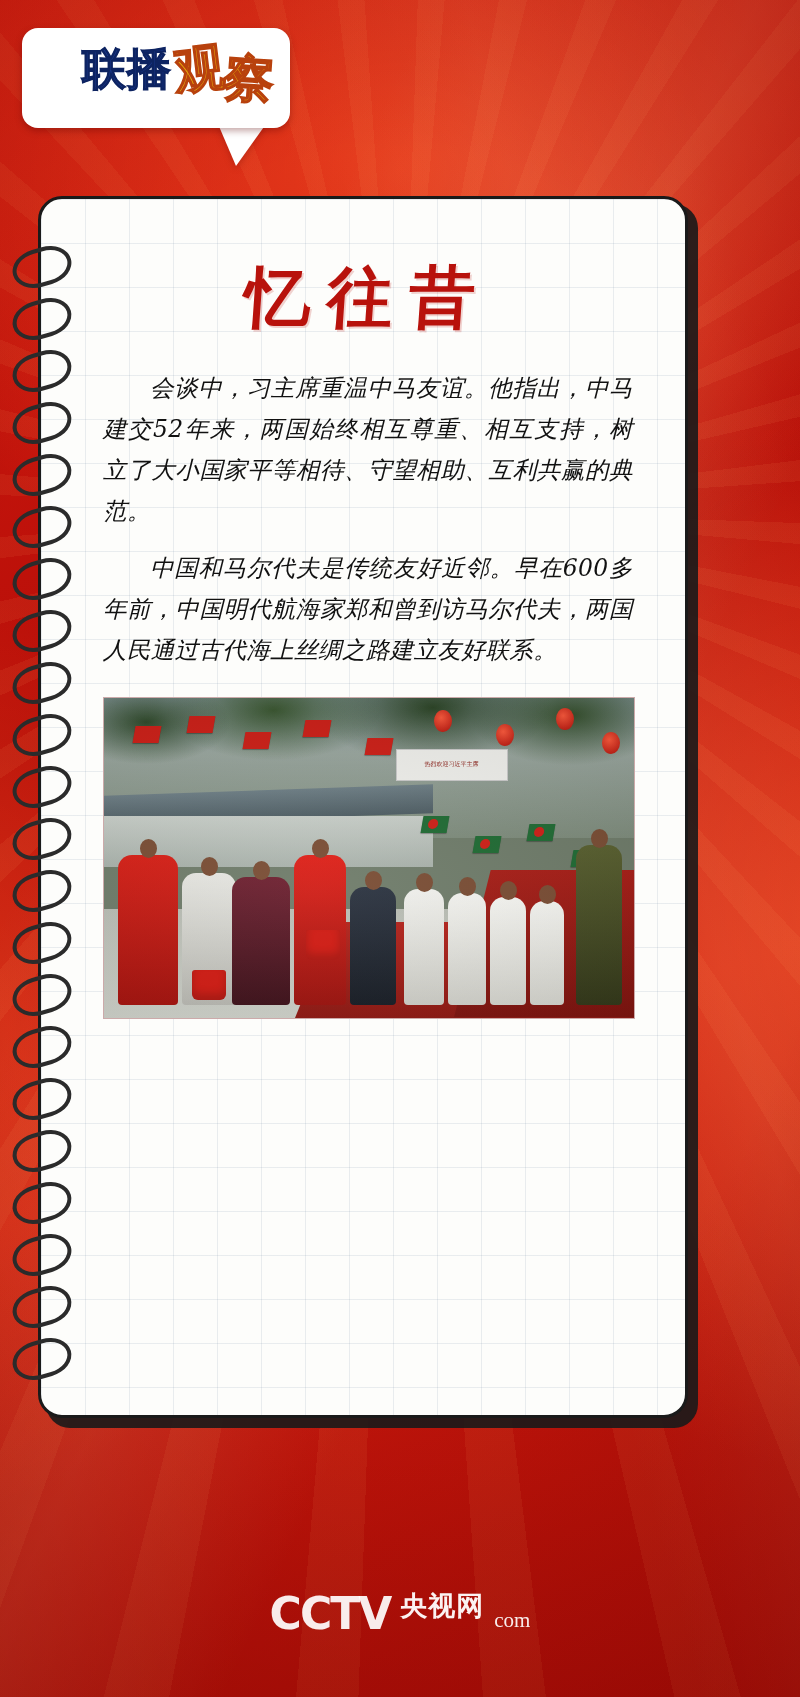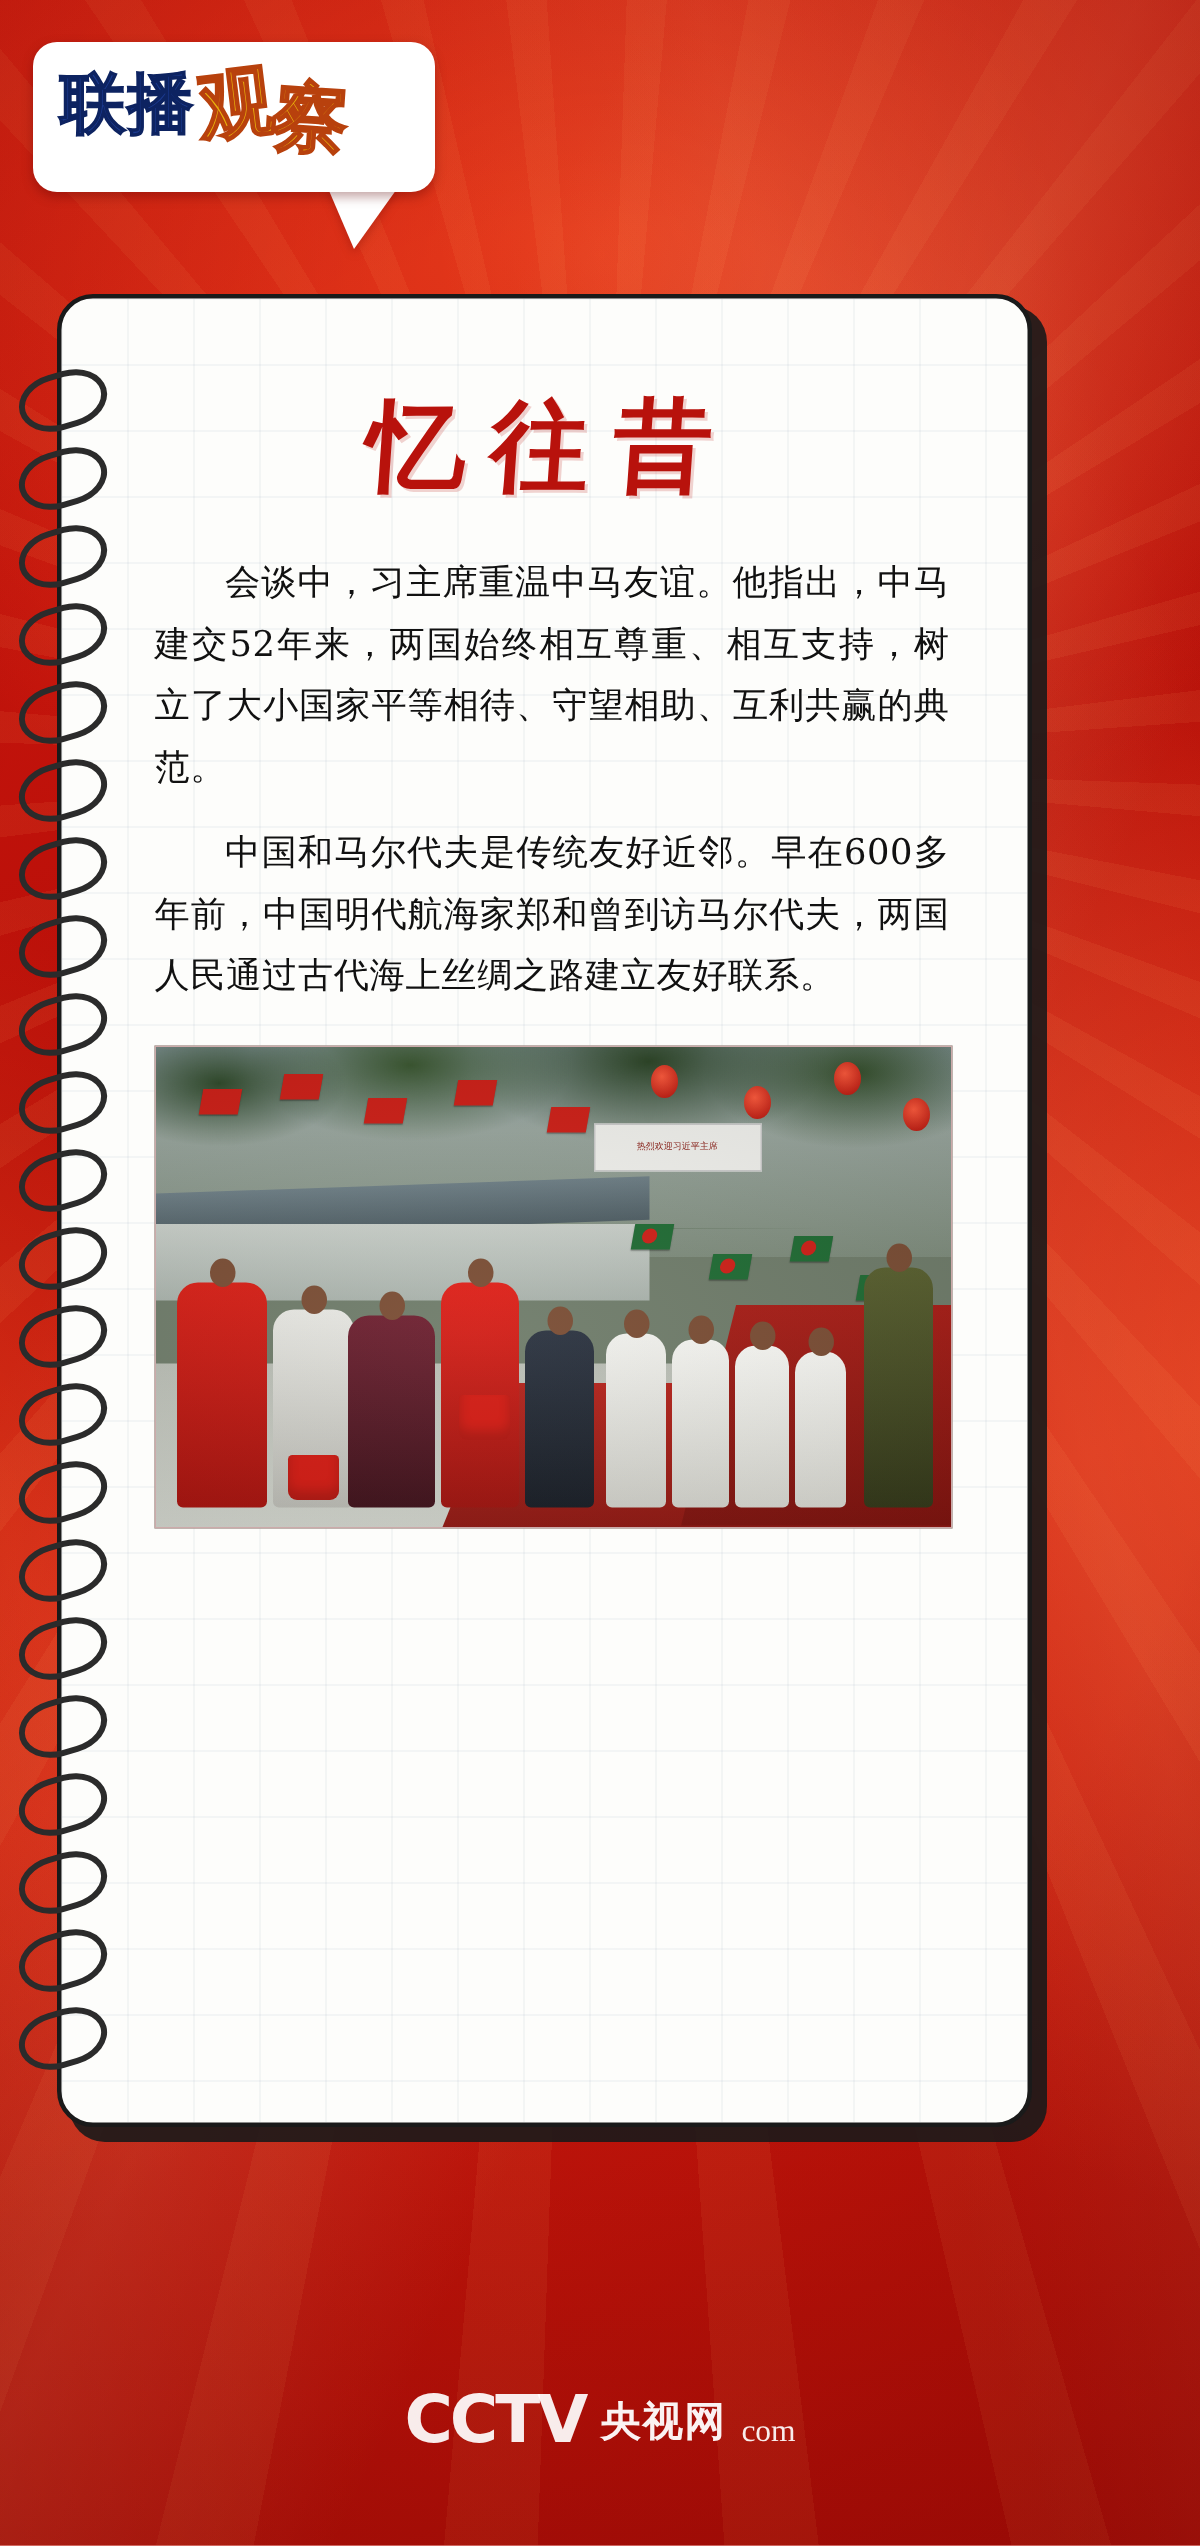--- a/index.html
+++ b/index.html
@@ -82,20 +82,21 @@
     left: 18px;
     top: 14px;
     font-family: "DejaVu Sans", sans-serif;
     font-weight: bold;
     font-size: 44px;
     letter-spacing: 1px;
     line-height: 1;
   }
   .logo-text .lb {
     color: #1b3a8f;
+    margin-left: 42px;
     -webkit-text-stroke: 1px #0d2361;
   }
   .logo-text .gc {
     color: #e8b10c;
     -webkit-text-stroke: 1.5px #b8410d;
     font-size: 50px;
     display: inline-block;
     transform: rotate(-7deg) translateY(2px);
     margin-left: 2px;
   }
@@ -197,20 +198,21 @@
   
   .para {
     font-family: "DejaVu Serif", serif;
     font-size: 23.5px;
     line-height: 41px;
     color: #111;
     text-align: justify;
     text-indent: 2em;
     margin: 0 0 16px 0;
     letter-spacing: 0.4px;
+    font-style: italic;
   }
 
   
   .photo {
     position: relative;
     width: 530px;
     height: 320px;
     margin: 26px 0 28px 0;
     border: 1px solid #caa;
     overflow: hidden;
@@ -308,21 +310,21 @@
     position: absolute; inset: 0;
     background: radial-gradient(ellipse 100% 80% at 40% 60%, rgba(255,255,255,0.05), rgba(0,0,0,0.10));
   }
 
   
   .footer {
     position: absolute;
     left: 0; right: 0;
     bottom: 58px;
     display: flex;
-    align-items: center;
+    align-items: flex-start;
     justify-content: center;
     gap: 10px;
   }
   .cctv-mark {
     font-family: "DejaVu Sans", sans-serif;
     font-size: 44px;
     font-weight: bold;
     color: rgba(255,255,255,0.92);
     letter-spacing: -2px;
   }

